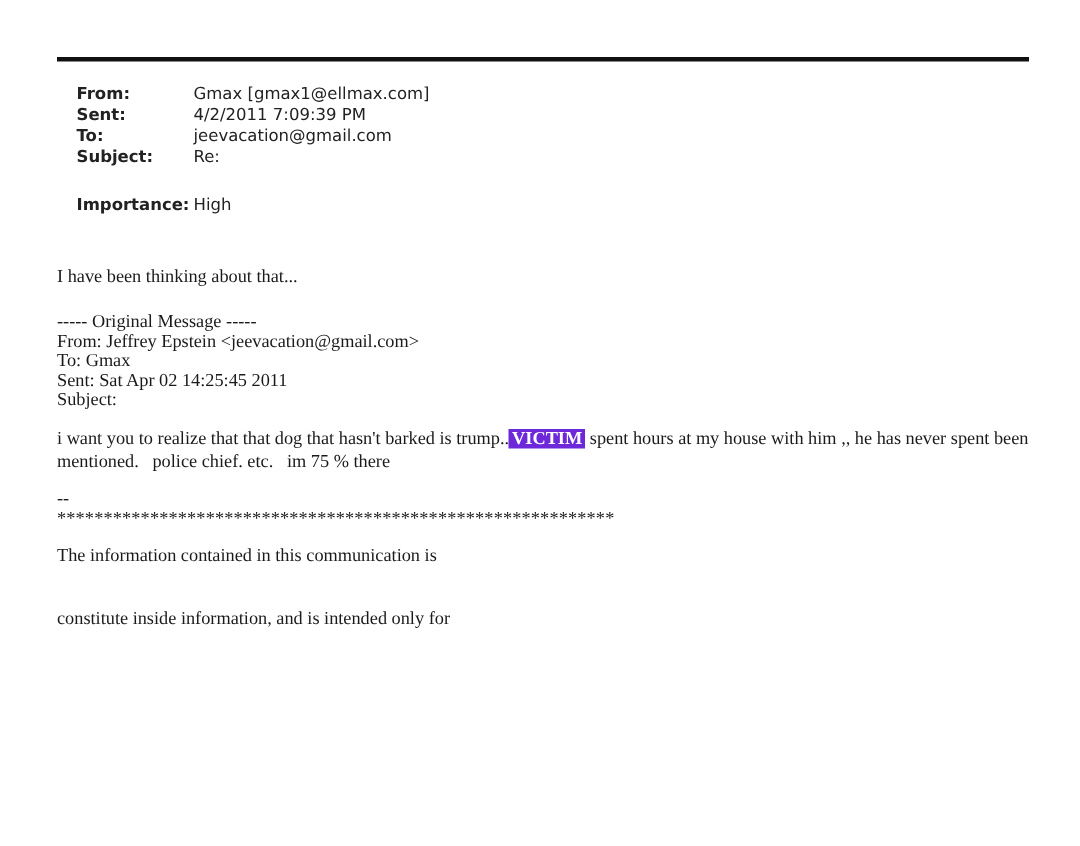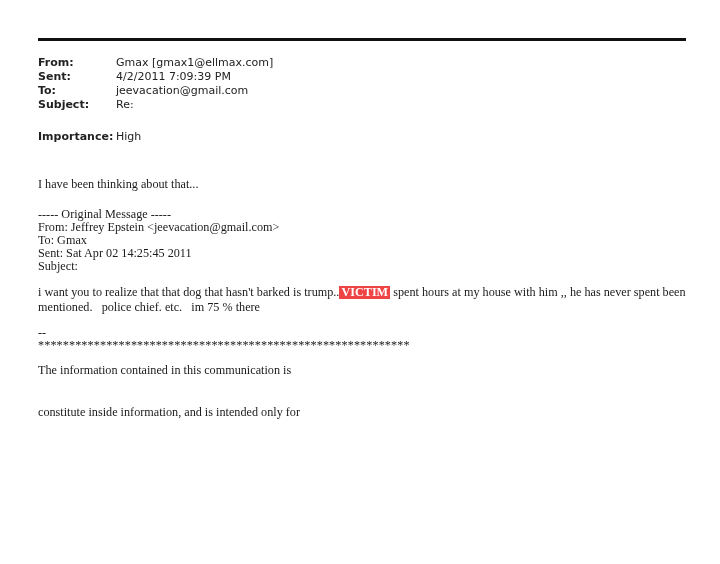--- a/index.html
+++ b/index.html
@@ -1,22 +1,22 @@
 <!DOCTYPE html>
 <html><head>
 <meta charset="utf-8">
 <style>
   html, body { margin: 0; padding: 0; background: #ffffff; }
   body { width: 720px; height: 564px; position: relative; overflow: hidden; color: #111; }
   .rule { position: absolute; left: 38px; top: 38px; width: 648px; height: 3px; background: #111; }
   .hdr { position: absolute; left: 38px; font-family: "DejaVu Sans", sans-serif; font-size: 11px; line-height: 13px; }
-  .hdr .lbl { display: inline-block; width: 78px; font-weight: bold; color: #222; }
+  .hdr .lbl { display: inline-block; width: 78px; font-weight: bold; color: #222; margin-left: 13px; }
   .hdr .val { color: #222; }
   .serif { position: absolute; left: 38px; font-family: "Liberation Serif", serif; font-size: 12.2px; color: #1a1a1a; white-space: pre; margin-top: 16px; }
-  .redact { background: #ef4444; color: #fff; font-weight: bold; padding: 0 2px; display: inline-block; line-height: 13px; }
+  .redact { background: #6d28d9; color: #fff; font-weight: bold; padding: 0 2px; display: inline-block; line-height: 13px; }
   .disc { position: absolute; left: 38px; top: 336px; font-family: "Liberation Serif", serif; font-size: 12.2px; line-height: 13.9px; color: #1a1a1a; white-space: pre; }
 </style>
 </head>
 <body>
 
 <div class="rule"></div>
 
 <div class="hdr" style="top:56px">
   <span class="lbl">From:</span><span class="val">Gmax [gmax1@ellmax.com]</span>
 </div>

